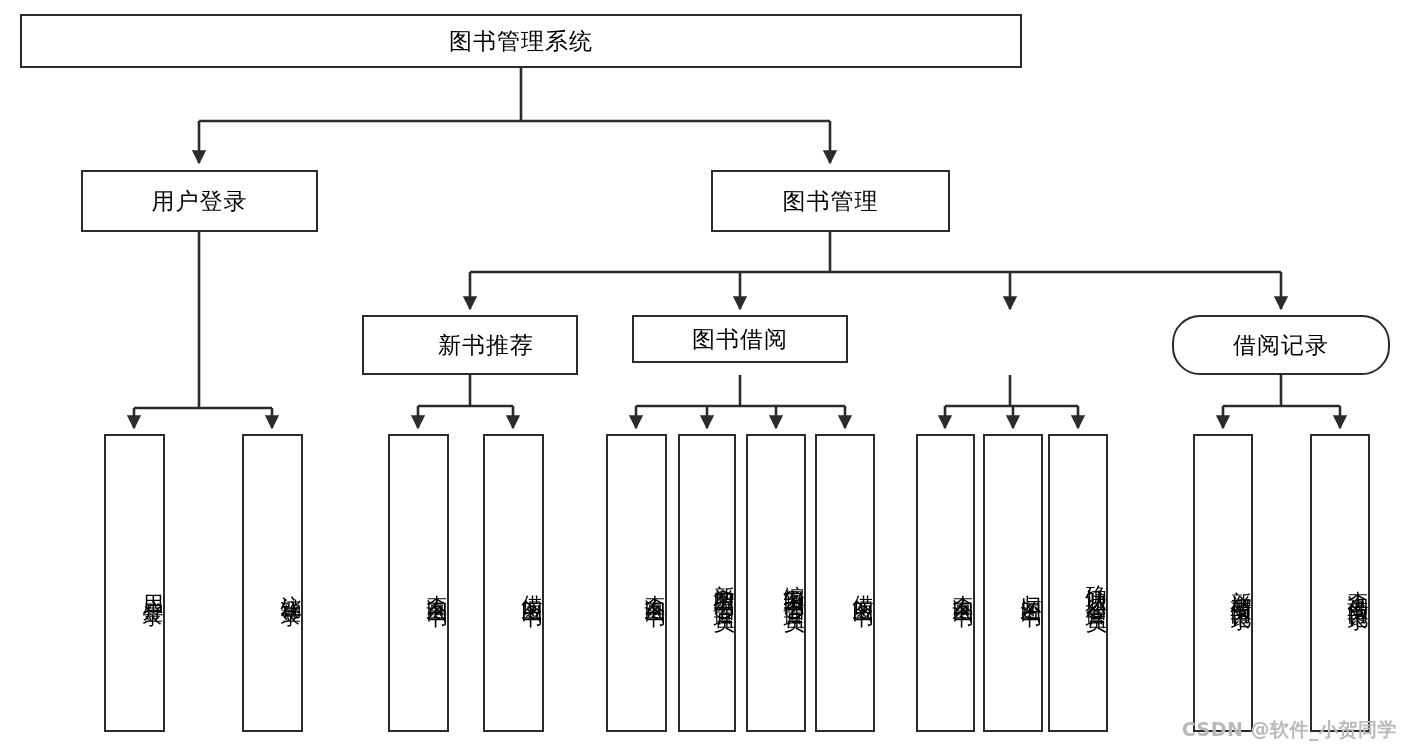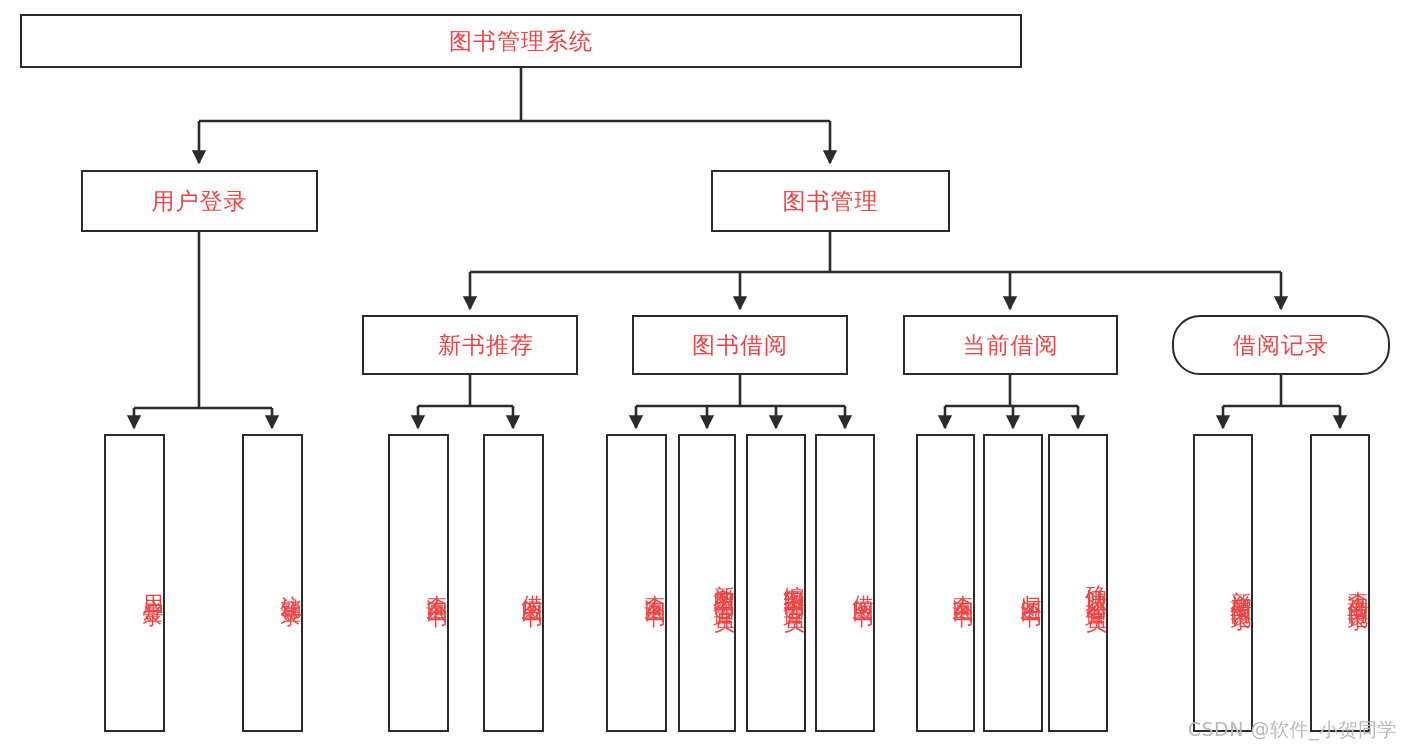--- a/index.html
+++ b/index.html
@@ -26,21 +26,21 @@
     pointer-events: none;
   }
   .node {
     position: absolute;
     box-sizing: border-box;
     background: #ffffff;
     border: 2.5px solid #2b2b2b;
     display: flex;
     align-items: center;
     justify-content: center;
-    color: #ef4444;
+    color: #000000;
     text-align: left;
   }
   .node.horiz {
     font-size: 23px;
     letter-spacing: 1px;
   }
   .node.vert {
     writing-mode: vertical-rl;
     text-orientation: upright;
     font-size: 21px;
@@ -54,20 +54,21 @@
     display: block;
   }
   .watermark {
     position: absolute;
     right: 8px;
     bottom: 4px;
     font-size: 19px;
     color: #b9b9b9;
     white-space: nowrap;
     letter-spacing: 0.5px;
+    font-weight: bold;
   }
 </style>
 </head>
 <body>
 
 <div id="canvas">
 
   <svg id="svg-layer" viewBox="0 0 1405 747" xmlns="http://www.w3.org/2000/svg">
     <defs>
       <marker id="arrow" viewBox="0 0 10 10" refX="9" refY="5" markerWidth="5.5" markerHeight="5.5" orient="auto-start-reverse">
@@ -142,25 +143,22 @@
   <div class="node horiz" style="left: 81px; top: 170px; width: 237px; height: 62px;">
     <span class="label">用户登录</span>
   </div>
   <div class="node horiz" style="left: 711px; top: 170px; width: 239px; height: 62px;">
     <span class="label">图书管理</span>
   </div>
 
   <div class="node horiz" style="left: 362px; top: 315px; width: 216px; height: 60px; padding-left: 32px;">
     <span class="label">新书推荐</span>
   </div>
-  <div class="node horiz" style="left: 632px; top: 315px; width: 216px; height: 60px; font-family: Liberation Mono, monospace;">
+  <div class="node horiz" style="left: 632px; top: 315px; width: 216px; height: 48px; font-family: Liberation Mono, monospace;">
     <span class="label">图书借阅</span>
-  </div>
-  <div class="node horiz" style="left: 903px; top: 315px; width: 215px; height: 60px;">
-    <span class="label">当前借阅</span>
   </div>
   <div class="node horiz" style="left: 1172px; top: 315px; width: 218px; height: 60px; border-radius: 28px;">
     <span class="label">借阅记录</span>
   </div>
 
   <div class="node vert" style="left: 104px; top: 434px; width: 61px; height: 298px;">
     <span class="label">用户登录</span>
   </div>
   <div class="node vert" style="left: 242px; top: 434px; width: 61px; height: 298px;">
     <span class="label">注销登录</span>

